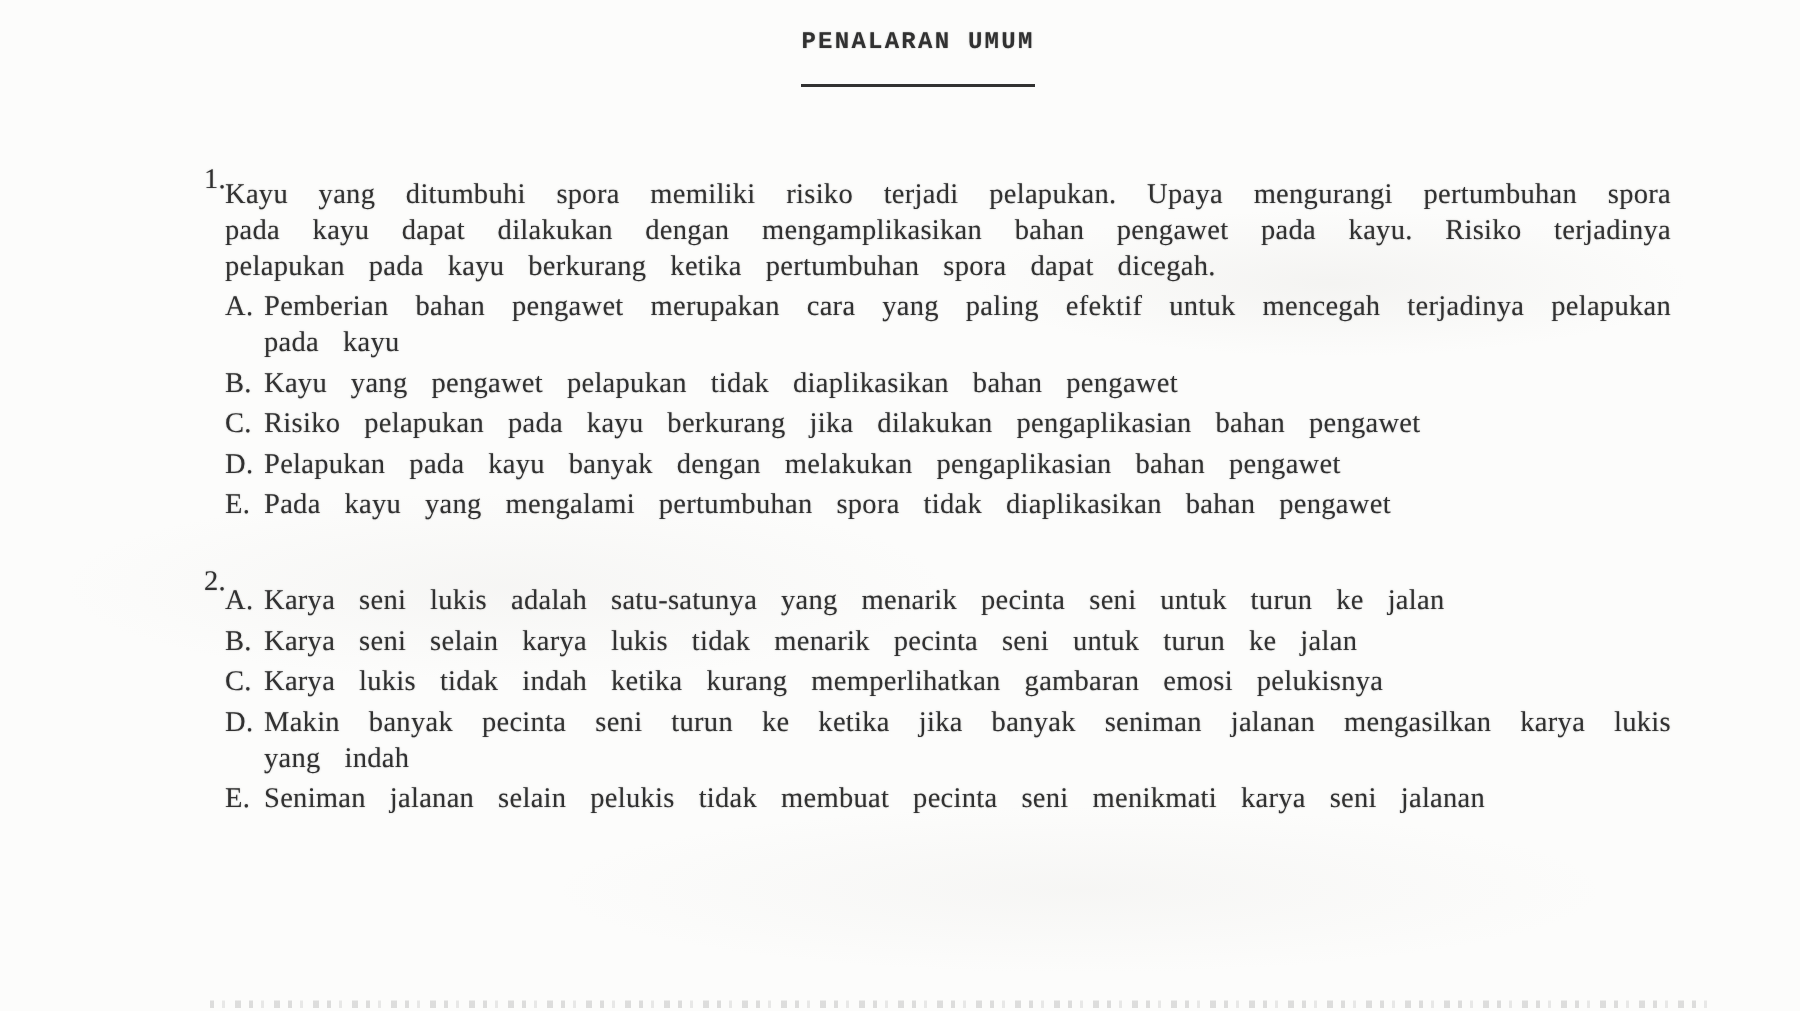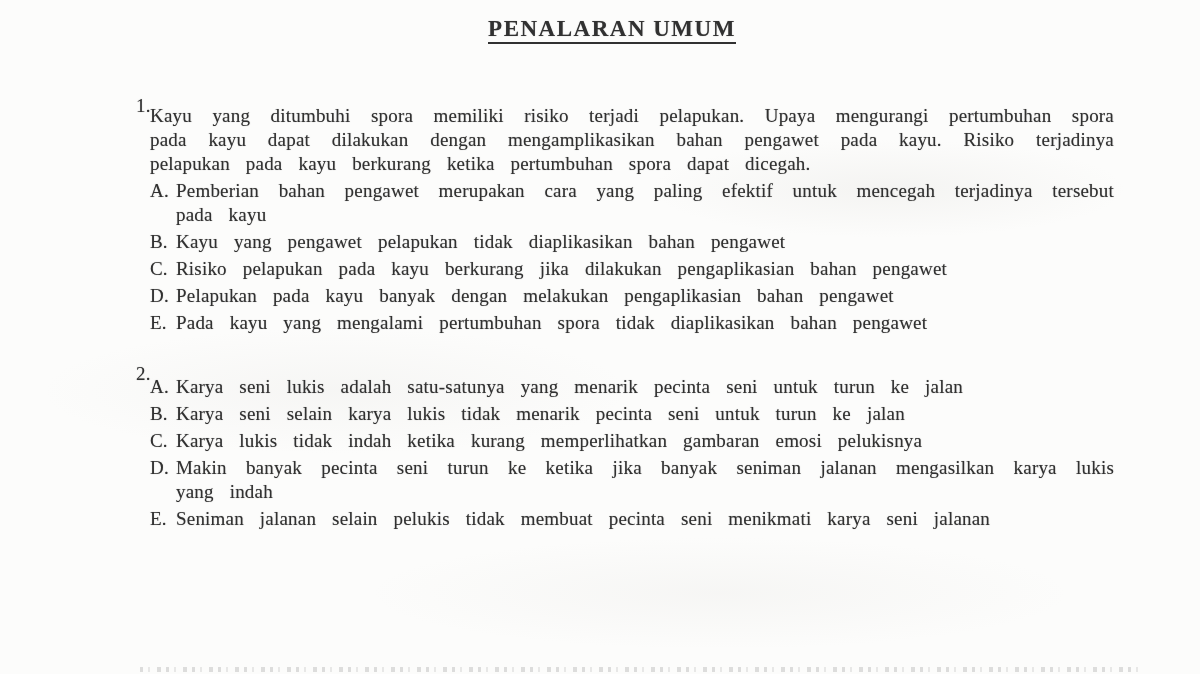--- a/index.html
+++ b/index.html
@@ -34,26 +34,27 @@
     text-shadow: 0 0 1px rgba(90,90,90,0.55);
   }
   .title-wrap {
     padding-top: 15px;
     text-align: center;
   }
   .doc-title {
     display: inline-block;
     margin: 0;
     transform: translateX(12px);
-    font-size: 23px;
+    font-size: 16px;
     font-weight: bold;
     letter-spacing: 1.5px;
     line-height: 27px;
     border-bottom: 2px solid var(--ink, #333);
-    padding-bottom: 0;
+    padding-bottom: 14px;
+    font-family: Liberation Mono, monospace;
   }
   .content {
     margin: 50px 86px 0 136px;
     font-size: 19px;
     line-height: 24px;
     word-spacing: 11px;
     letter-spacing: 0.2px;
   }
   .question {
     display: flex;
@@ -125,21 +126,21 @@
 
   <div class="content scanfuzz">
 
     <div class="question">
       <div class="q-num">1.</div>
       <div class="q-body">
         <p class="passage">Kayu yang ditumbuhi spora memiliki risiko terjadi pelapukan. Upaya mengurangi pertumbuhan spora pada kayu dapat dilakukan dengan mengamplikasikan bahan pengawet pada kayu. Risiko terjadinya pelapukan pada kayu berkurang ketika pertumbuhan spora dapat dicegah.</p>
         <div class="options">
           <div class="option">
             <span class="opt-letter">A.</span>
-            <span class="opt-text">Pemberian bahan pengawet merupakan cara yang paling efektif untuk mencegah terjadinya tersebut pada kayu</span>
+            <span class="opt-text">Pemberian bahan pengawet merupakan cara yang paling efektif untuk mencegah terjadinya pelapukan pada kayu</span>
           </div>
           <div class="option">
             <span class="opt-letter">B.</span>
             <span class="opt-text">Kayu yang pengawet pelapukan tidak diaplikasikan bahan pengawet</span>
           </div>
           <div class="option">
             <span class="opt-letter">C.</span>
             <span class="opt-text">Risiko pelapukan pada kayu berkurang jika dilakukan pengaplikasian bahan pengawet</span>
           </div>
           <div class="option">

